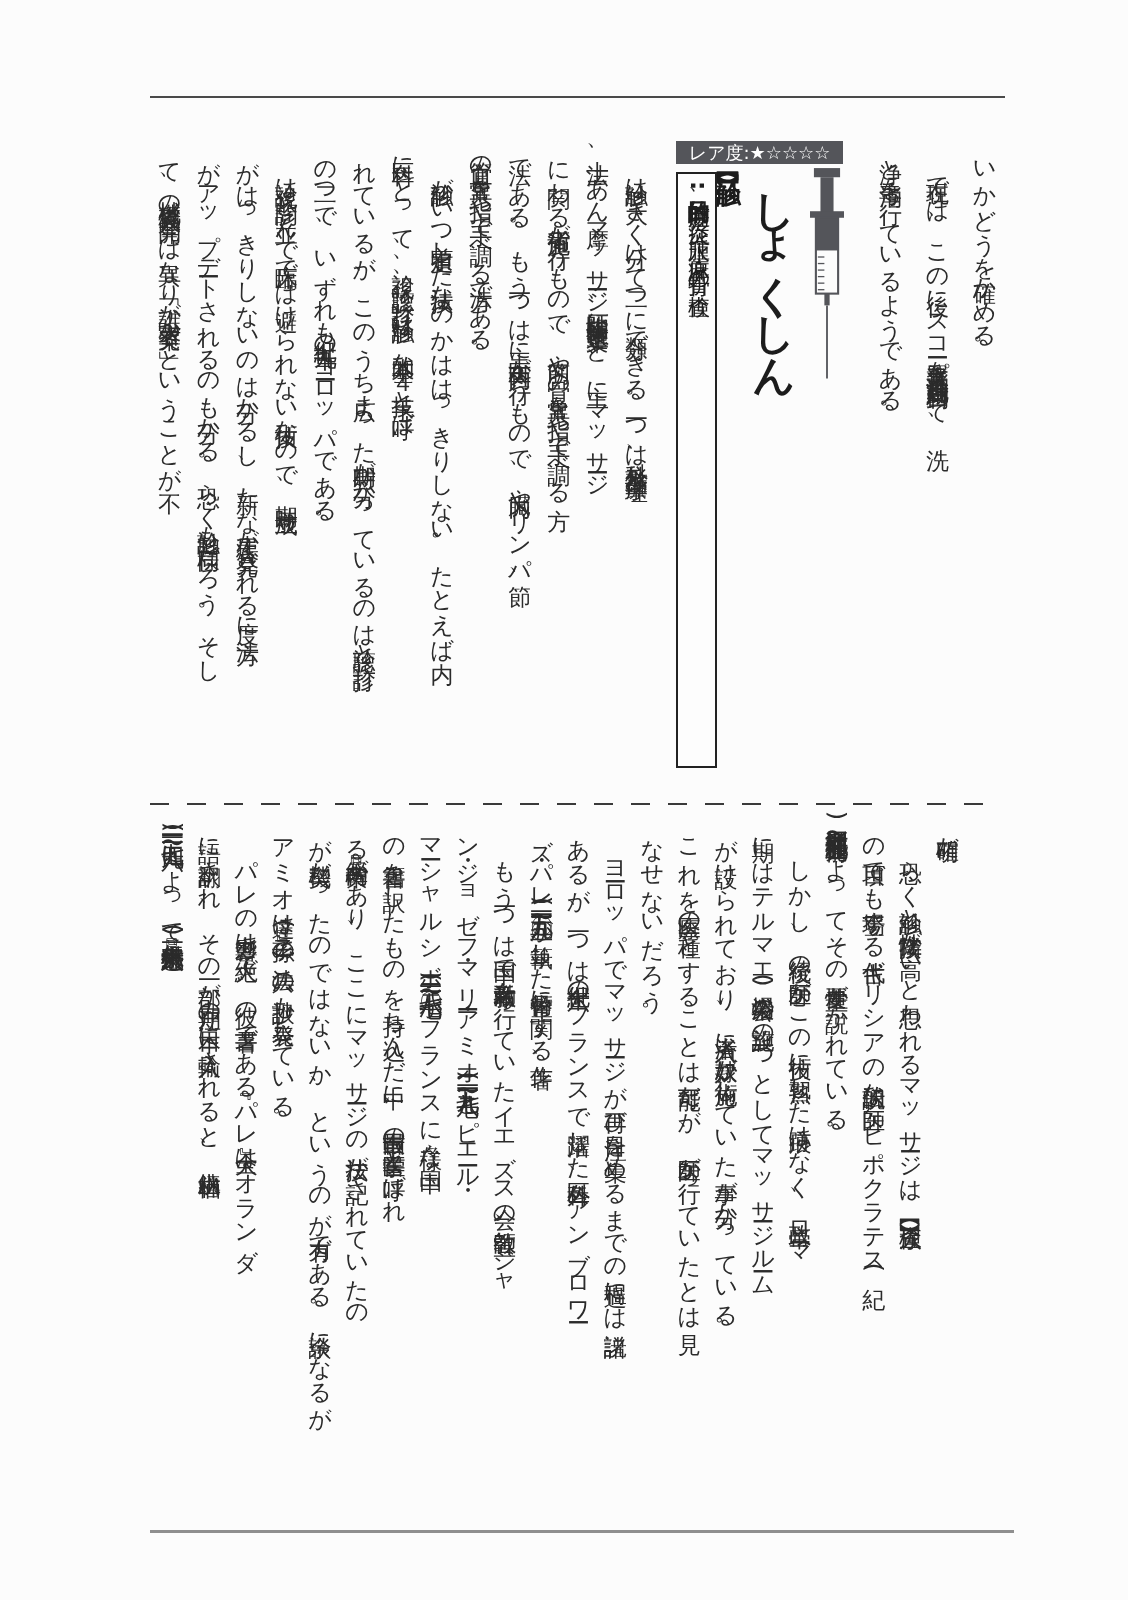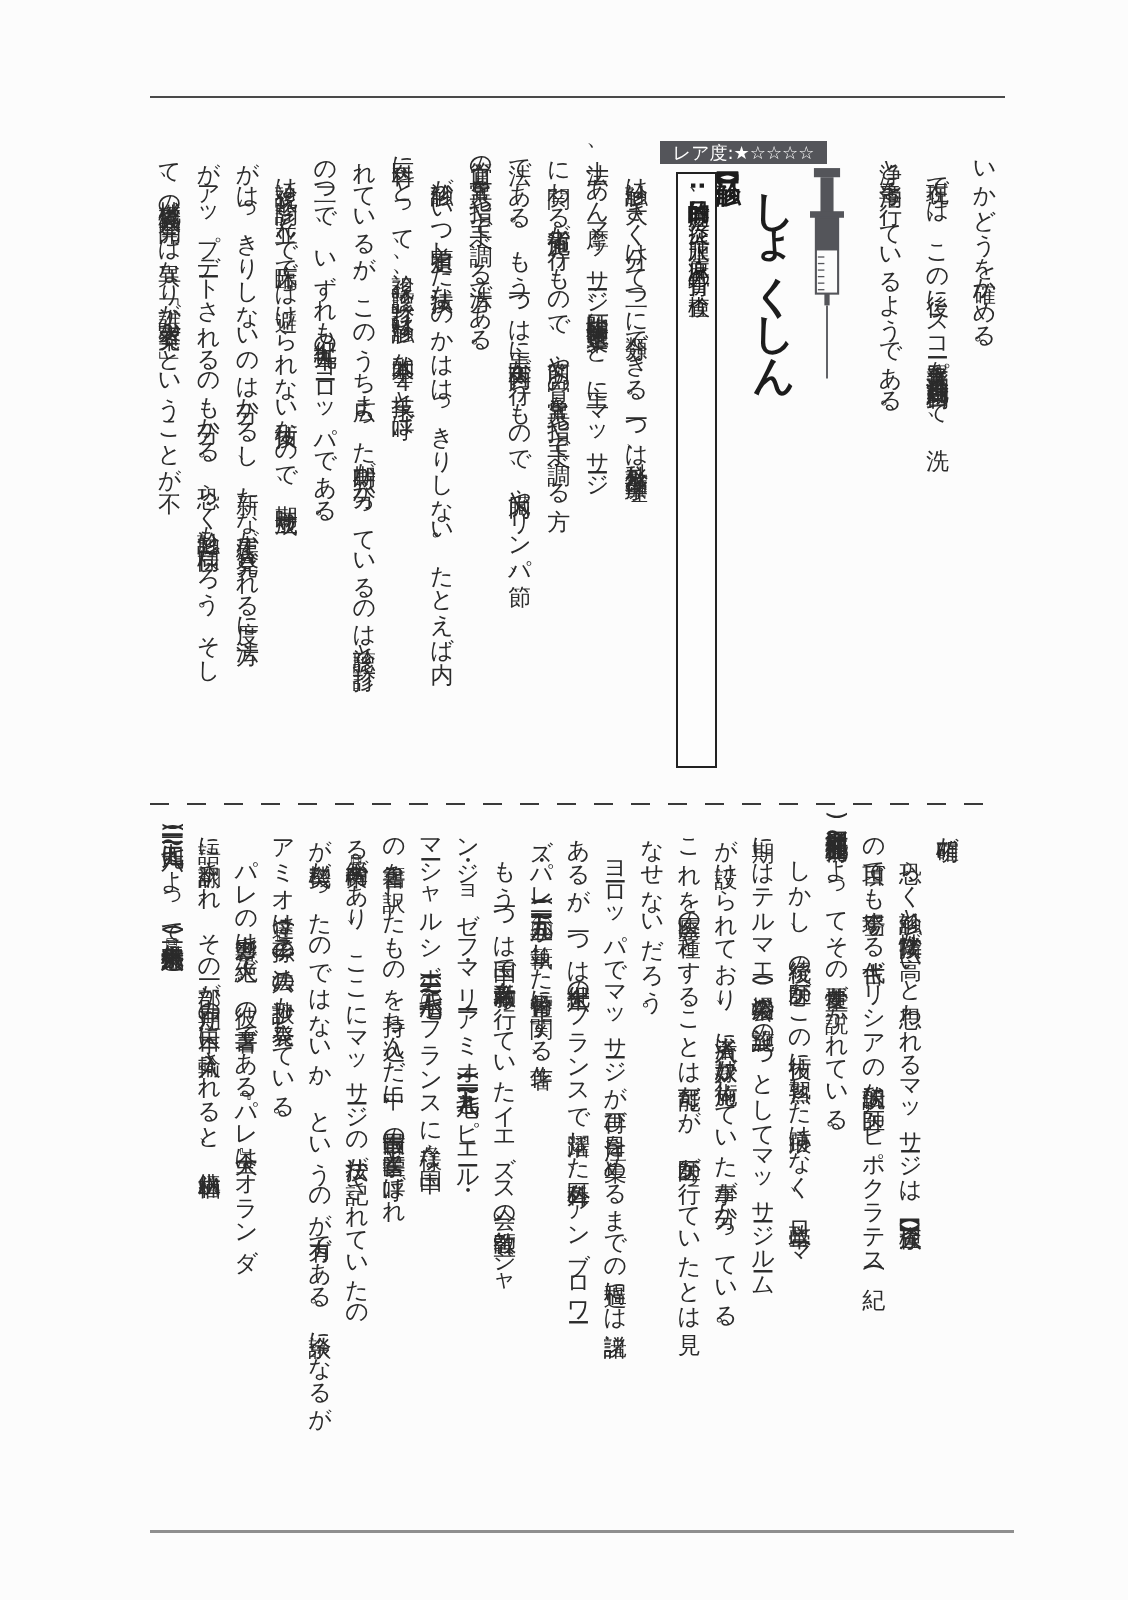--- a/index.html
+++ b/index.html
@@ -27,21 +27,21 @@
   .intro-block{position:absolute;left:855px;top:146px;width:153px;height:640px;
     font-size:23px;letter-spacing:-2.5px;line-height:47px;color:#2b2b2b;}
   .body-block{position:absolute;left:150px;top:146px;width:506px;height:640px;
     font-size:23px;letter-spacing:-2.5px;line-height:38.9px;color:#2b2b2b;}
 
   
   .bottom-block{position:absolute;left:154px;top:823px;width:812px;height:692px;
     font-size:23px;letter-spacing:-1px;line-height:36.9px;color:#2b2b2b;}
 
   
-  .rarity-badge{position:absolute;left:660px;top:141px;width:167px;height:23px;
+  .rarity-badge{position:absolute;left:676px;top:141px;width:167px;height:23px;
     background:#54555a;color:#ffffff;font-size:18px;line-height:23px;
     text-align:center;letter-spacing:0px;}
   .syringe{position:absolute;left:810px;top:167px;}
   .title-kana{position:absolute;left:746px;top:164px;height:400px;
     font-family:"DejaVu Serif",serif;font-weight:bold;font-size:42px;
     letter-spacing:-7px;color:#1c1c1c;}
   .title-kanji{position:absolute;left:712px;top:164px;height:300px;
     font-weight:bold;font-size:25px;letter-spacing:-2px;color:#1c1c1c;}
   .purpose-box{position:absolute;left:676px;top:172px;width:41px;height:596px;
     border:2px solid #222;box-sizing:border-box;background:#fdfdfd;}

